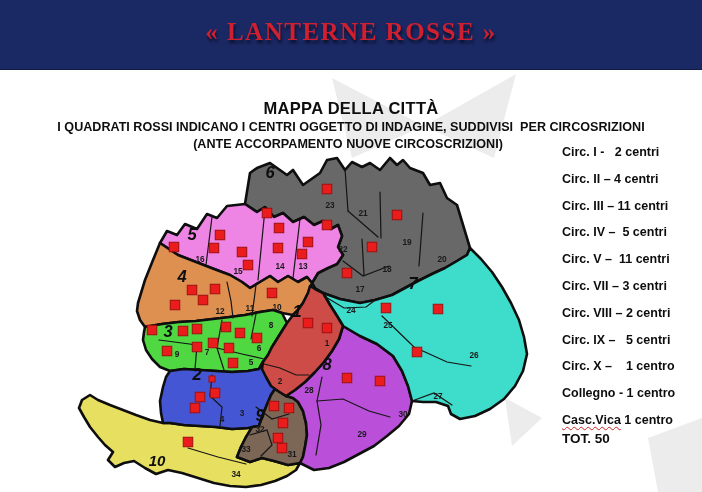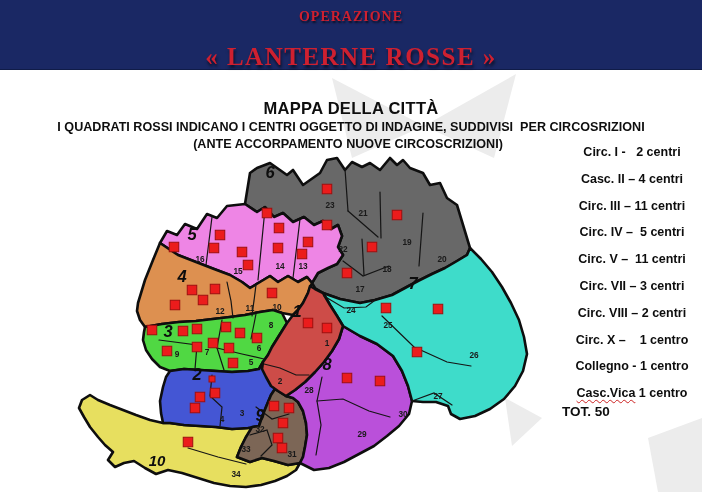--- a/index.html
+++ b/index.html
@@ -16,38 +16,37 @@
           text-shadow:1px 3px 3px rgba(0,0,0,.6);}
   .page-title{position:absolute;left:0;top:86px;width:702px;text-align:center;
           font-size:16.5px;font-weight:bold;color:#0e0e0e;letter-spacing:.3px;z-index:2;margin-top:13px;}
   .page-sub1{position:absolute;left:0;top:120px;width:702px;text-align:center;
           font-size:12.6px;font-weight:bold;color:#0e0e0e;white-space:pre;z-index:2;}
   .page-sub2{position:absolute;left:0;top:137px;width:696px;text-align:center;
           font-size:12.6px;font-weight:bold;color:#0e0e0e;z-index:2;}
   #map-wrap{position:absolute;left:60px;top:155px;width:500px;height:337px;z-index:1;}
   #legend{position:absolute;left:562px;top:139px;width:140px;z-index:2;}
   .legend-item{font-size:12.5px;font-weight:bold;color:#0d0d0d;line-height:26.8px;
-          white-space:pre;text-align:center;}
+          white-space:pre;}
   .legend-total{font-size:13.5px;font-weight:bold;color:#0d0d0d;margin-top:-3px;}
   .wavy{text-decoration:underline;text-decoration-style:wavy;
         text-decoration-color:#cc2222;text-decoration-thickness:1px;
         text-underline-offset:2px;}
 </style>
 </head>
 <body>
 
 <svg id="watermark" viewBox="0 0 702 492" xmlns="http://www.w3.org/2000/svg">
   <polygon points="332,78 424,126 352,158" fill="#ececec"></polygon>
   <polygon points="516,74 424,126 494,158" fill="#ececec"></polygon>
   <polygon points="505,398 542,418 512,446" fill="#ececec"></polygon>
   <polygon points="648,438 702,418 702,492 658,492" fill="#ececec"></polygon>
 </svg>
 
 <div class="banner">
-  <div class="banner-kicker">OPERAZIONE</div>
   <div class="banner-title">« LANTERNE ROSSE »</div>
 </div>
 
 <div class="page-title">MAPPA DELLA CITTÀ</div>
 <div class="page-sub1">I QUADRATI ROSSI INDICANO I CENTRI OGGETTO DI INDAGINE, SUDDIVISI  PER CIRCOSRIZIONI</div>
 <div class="page-sub2">(ANTE ACCORPAMENTO NUOVE CIRCOSCRIZIONI)</div>
 
 <div id="map-wrap">
   <svg id="map-svg" viewBox="0 0 500 337" width="500" height="337" xmlns="http://www.w3.org/2000/svg">
       <g>
@@ -184,24 +183,25 @@
         <rect x="352.25" y="192.25" width="9.5" height="9.5" fill="#eb1c1c" stroke="#9e0f0f" stroke-width="1"></rect>
         <rect x="243.25" y="163.25" width="9.5" height="9.5" fill="#eb1c1c" stroke="#9e0f0f" stroke-width="1"></rect>
         <rect x="262.25" y="168.25" width="9.5" height="9.5" fill="#eb1c1c" stroke="#9e0f0f" stroke-width="1"></rect>
       </g>
     </svg>
 </div>
 
 <div id="legend">
   <div id="legend-list">
       <div class="legend-item"><span>Circ. I</span><span> -   2 centri</span></div>
-      <div class="legend-item"><span>Casc. II</span><span> – 4 centri</span></div>
+      <div class="legend-item"><span>Circ. II</span><span> – 4 centri</span></div>
       <div class="legend-item"><span>Circ. III</span><span> – 11 centri</span></div>
       <div class="legend-item"><span>Circ. IV</span><span> –  5 centri</span></div>
       <div class="legend-item"><span>Circ. V</span><span> –  11 centri</span></div>
       <div class="legend-item"><span>Circ. VII</span><span> – 3 centri</span></div>
       <div class="legend-item"><span>Circ. VIII</span><span> – 2 centri</span></div>
+      <div class="legend-item"><span>Circ. IX</span><span> –   5 centri</span></div>
       <div class="legend-item"><span>Circ. X</span><span> –    1 centro</span></div>
       <div class="legend-item"><span>Collegno</span><span> - 1 centro</span></div>
       <div class="legend-item"><span class="wavy">Casc.Vica</span><span> 1 centro</span></div>
     </div>
   <div class="legend-total">TOT. 50</div>
 </div>
 
 </body></html>

